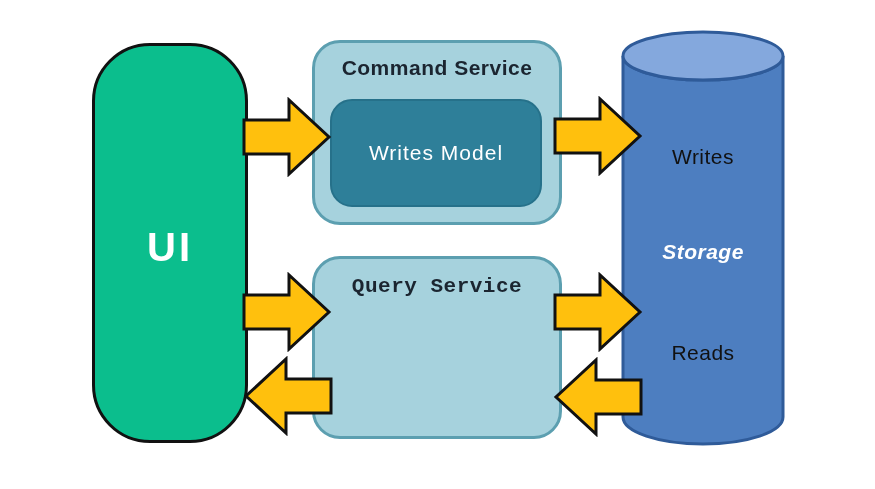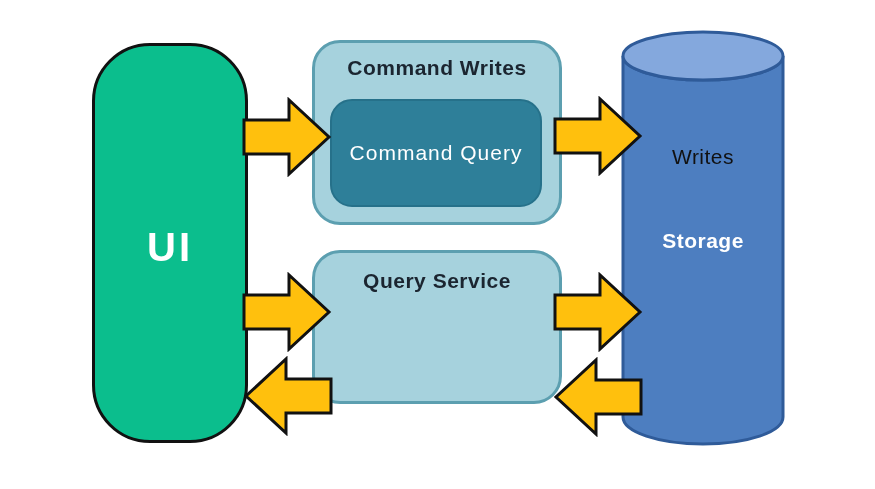--- a/index.html
+++ b/index.html
@@ -41,21 +41,21 @@
     position: absolute;
     left: 312px;
     width: 250px;
     box-sizing: border-box;
     background: var(--service-fill);
     border: 3px solid var(--service-border);
     border-radius: 28px;
     z-index: 1;
   }
   .service-box.command { top: 40px; height: 185px; }
-  .service-box.query   { top: 250px; height: 154px; }
+  .service-box.query   { top: 256px; height: 183px; font-family: Liberation Mono, monospace; }
   .service-title {
     text-align: center;
     color: var(--title-text);
     font-size: 21px;
     font-weight: 700;
     letter-spacing: 0.5px;
   }
   .service-box.command .service-title { margin-top: 13px; }
   .service-box.query   .service-title { margin-top: 16px; }
   
@@ -89,21 +89,21 @@
   .storage-text {
     position: absolute;
     left: 618px;
     width: 170px;
     text-align: center;
     z-index: 2;
     font-size: 21px;
     letter-spacing: 0.5px;
   }
   .storage-text.writes { top: 121px; color: var(--rw-label-text); font-weight: 500; margin-top: 24px; }
-  .storage-text.main   { top: 229px; color: var(--storage-label-text); font-weight: 700; }
+  .storage-text.main   { top: 240px; color: var(--storage-label-text); font-weight: 700; font-style: italic; }
   .storage-text.reads  { top: 341px; color: var(--rw-label-text); font-weight: 500; }
   
   .arrow {
     position: absolute;
     width: 90px; height: 80px;
     z-index: 10;
   }
   .arrow polygon {
     fill: var(--arrow-fill);
     stroke: var(--arrow-border);
@@ -120,36 +120,37 @@
 </head>
 <body>
 
 <div class="stage">
 
   <div class="ui-box">
     <span class="ui-label">UI</span>
   </div>
 
   <div class="service-box command">
-    <div class="service-title">Command Writes</div>
+    <div class="service-title">Command Service</div>
     <div class="model-box">
-      <span class="model-label">Command Query</span>
+      <span class="model-label">Writes Model</span>
     </div>
   </div>
 
   <div class="service-box query">
     <div class="service-title">Query Service</div>
   </div>
 
   <svg class="cylinder-svg" viewBox="0 0 170 430">
     <path class="cyl-body" d="M 5 30 L 5 391 A 80 27 0 0 0 165 391 L 165 30 A 80 24 0 0 1 5 30 Z"></path>
     <ellipse class="cyl-top" cx="85" cy="30" rx="80" ry="24"></ellipse>
   </svg>
   <div class="storage-text writes">Writes</div>
   <div class="storage-text main">Storage</div>
+  <div class="storage-text reads">Reads</div>
 
   <svg class="arrow a1" viewBox="0 0 90 80">
     <polygon points="2,23 47,23 47,3 87,40 47,77 47,57 2,57"></polygon>
   </svg>
   <svg class="arrow a2" viewBox="0 0 90 80">
     <polygon points="2,23 47,23 47,3 87,40 47,77 47,57 2,57"></polygon>
   </svg>
   <svg class="arrow a3" viewBox="0 0 90 80">
     <polygon points="2,23 47,23 47,3 87,40 47,77 47,57 2,57"></polygon>
   </svg>

